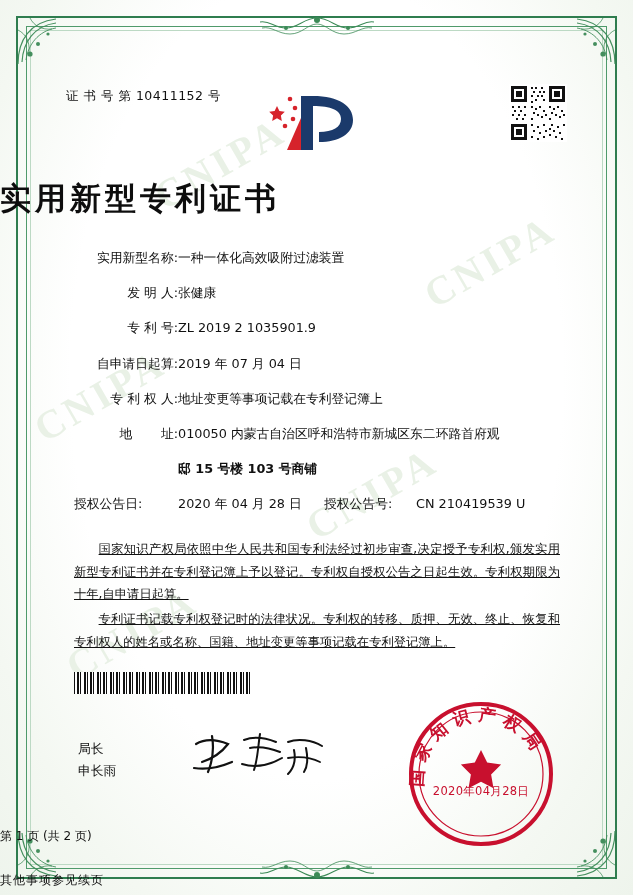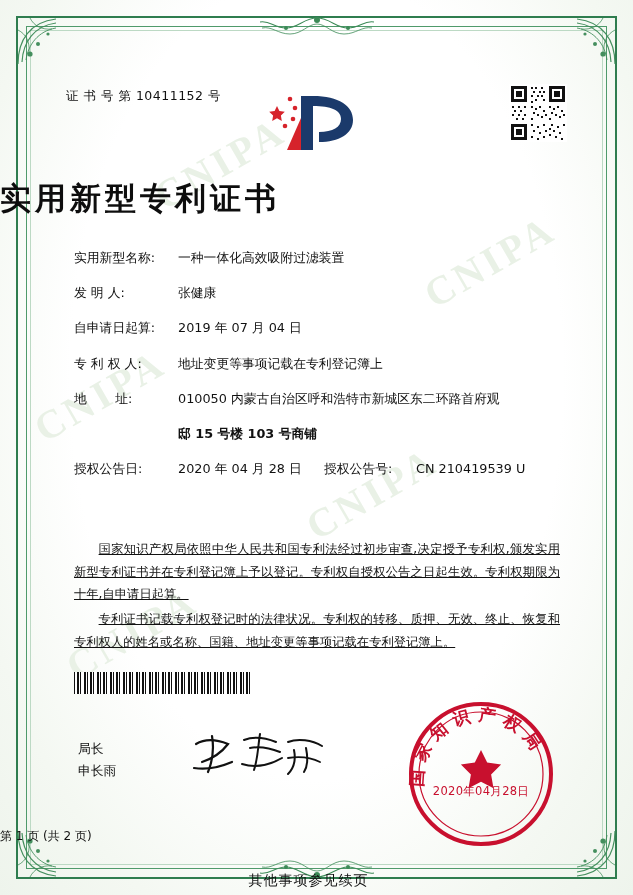--- a/index.html
+++ b/index.html
@@ -137,20 +137,21 @@
   .field-row {
     display: flex;
     align-items: flex-start;
     margin-bottom: 16px;
   }
   .field-label {
     width: 104px;
     flex: 0 0 104px;
     white-space: pre;
     color: #111;
+    text-align: right;
   }
   .field-value {
     flex: 1 1 auto;
     color: #111;
   }
   .field-value .sub-line {
     display: block;
     margin-top: 16px;
     font-weight: bold;
   }
@@ -230,22 +231,21 @@
   .page-no {
     position: absolute;
     left: 0; right: 0; top: 828px;
     text-align: left;
     font-size: 12px;
     color: #111;
   }
   .footer-note {
     position: absolute;
     left: 0; right: 16px; top: 872px;
-    text-align: center;
-    font-size: 14px;
+    font-size: 12px;
     color: #111;
     letter-spacing: 1px;
   }
 </style>
 </head>
 <body>
 
 <div class="page">
 
   <div class="watermark wm1">CNIPA</div>
@@ -429,20 +429,24 @@
     <div class="field-row">
       <div class="field-label">实用新型名称:</div>
       <div class="field-value">一种一体化高效吸附过滤装置</div>
     </div>
 
     <div class="field-row">
       <div class="field-label">发 明 人:</div>
       <div class="field-value">张健康</div>
     </div>
 
+    <div class="field-row">
+      <div class="field-label">专 利 号:</div>
+      <div class="field-value">ZL 2019 2 1035901.9</div>
+    </div>
 
     <div class="field-row">
       <div class="field-label">自申请日起算:</div>
       <div class="field-value">2019 年 07 月 04 日</div>
     </div>
 
     <div class="field-row">
       <div class="field-label">专 利 权 人:</div>
       <div class="field-value">地址变更等事项记载在专利登记簿上</div>
     </div>

